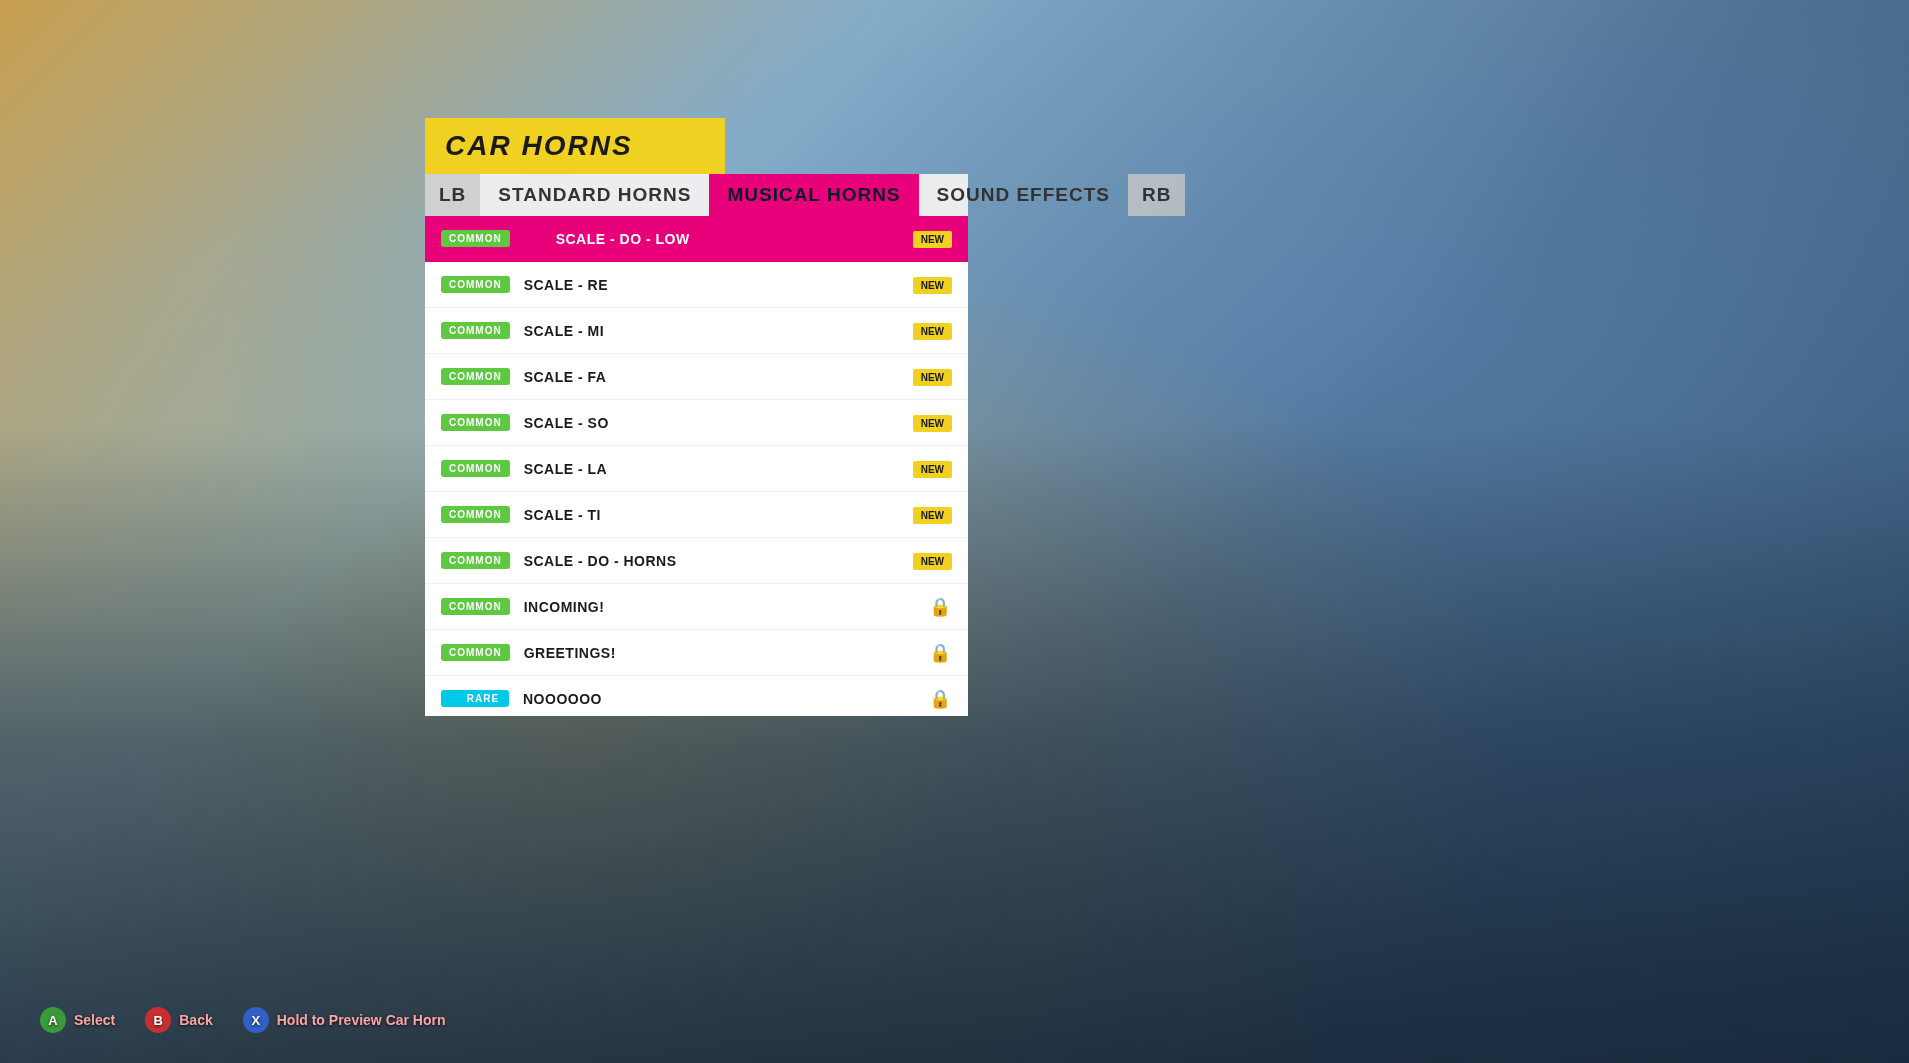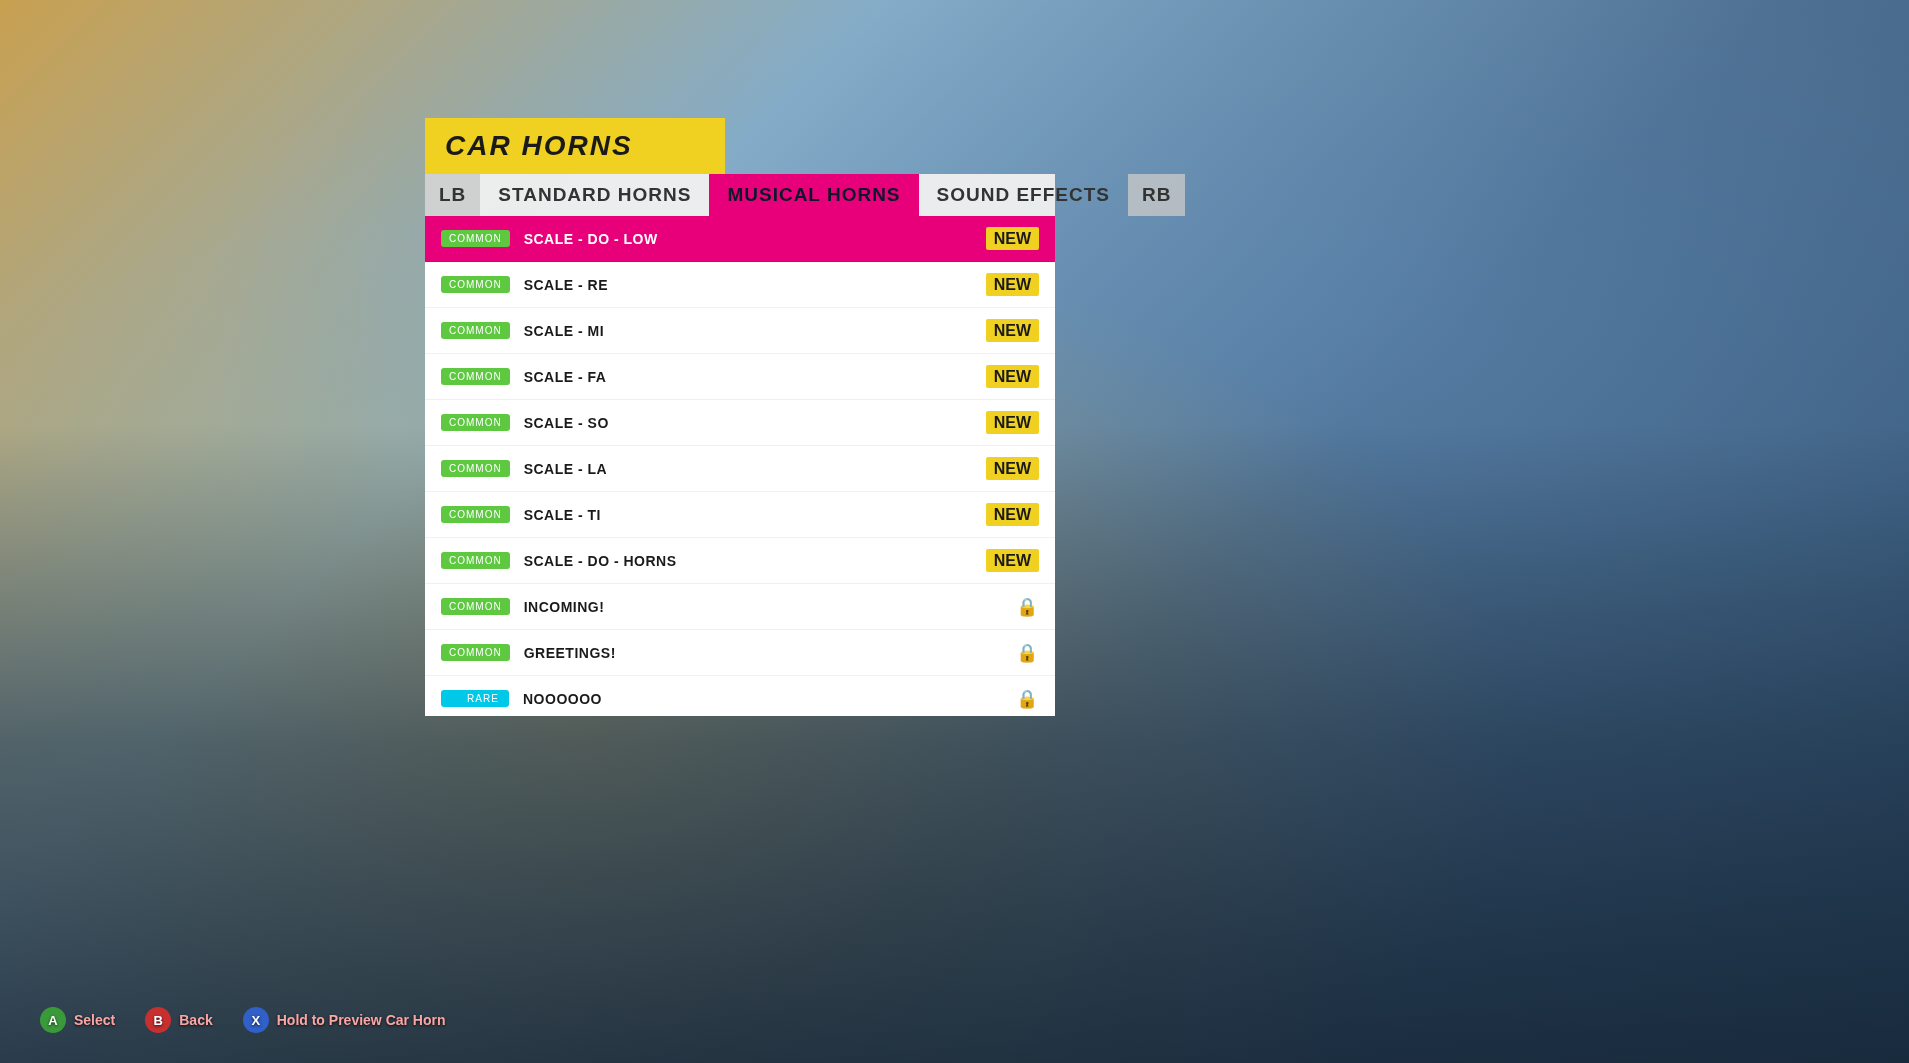--- a/index.html
+++ b/index.html
@@ -35,21 +35,21 @@
       right: 0;
       height: 60%;
       background: linear-gradient(180deg, transparent 0%, rgba(30,50,70,0.6) 50%, rgba(20,35,50,0.8) 100%);
       z-index: 2;
     }
 
     .main-container {
       position: absolute;
       top: 118px;
       left: 425px;
-      width: 630px;
+      width: 543px;
       z-index: 10;
     }
 
     .title-bar {
       background: #f0d020;
       padding: 12px 20px;
       display: inline-block;
       min-width: 300px;
     }
 
@@ -106,25 +106,26 @@
       border-bottom: 1px solid rgba(0,0,0,0.06);
       background: white;
     }
 
     .list-item.selected {
       background: #e8007a;
     }
 
     .list-item.selected .item-name {
       color: white;
+      margin-left: 32px;
     }
 
     .rarity-badge {
       font-size: 10px;
-      font-weight: 400;
+      font-weight: 700;
       padding: 3px 8px;
       border-radius: 3px;
       letter-spacing: 1px;
       min-width: 68px;
       text-align: center;
       margin-right: 14px;
       flex-shrink: 0;
     }
 
     .rarity-common {
@@ -150,21 +151,21 @@
       margin-left: auto;
       font-size: 12px;
       font-weight: 900;
     }
 
     .new-badge {
       background: #f0d020;
       color: #1a1a1a;
       padding: 3px 8px;
       border-radius: 2px;
-      font-size: 16px;
+      font-size: 10px;
       font-weight: 900;
     }
 
     .lock-icon {
       font-size: 18px;
       color: #555;
     }
 
     .footer-controls {
       position: absolute;

